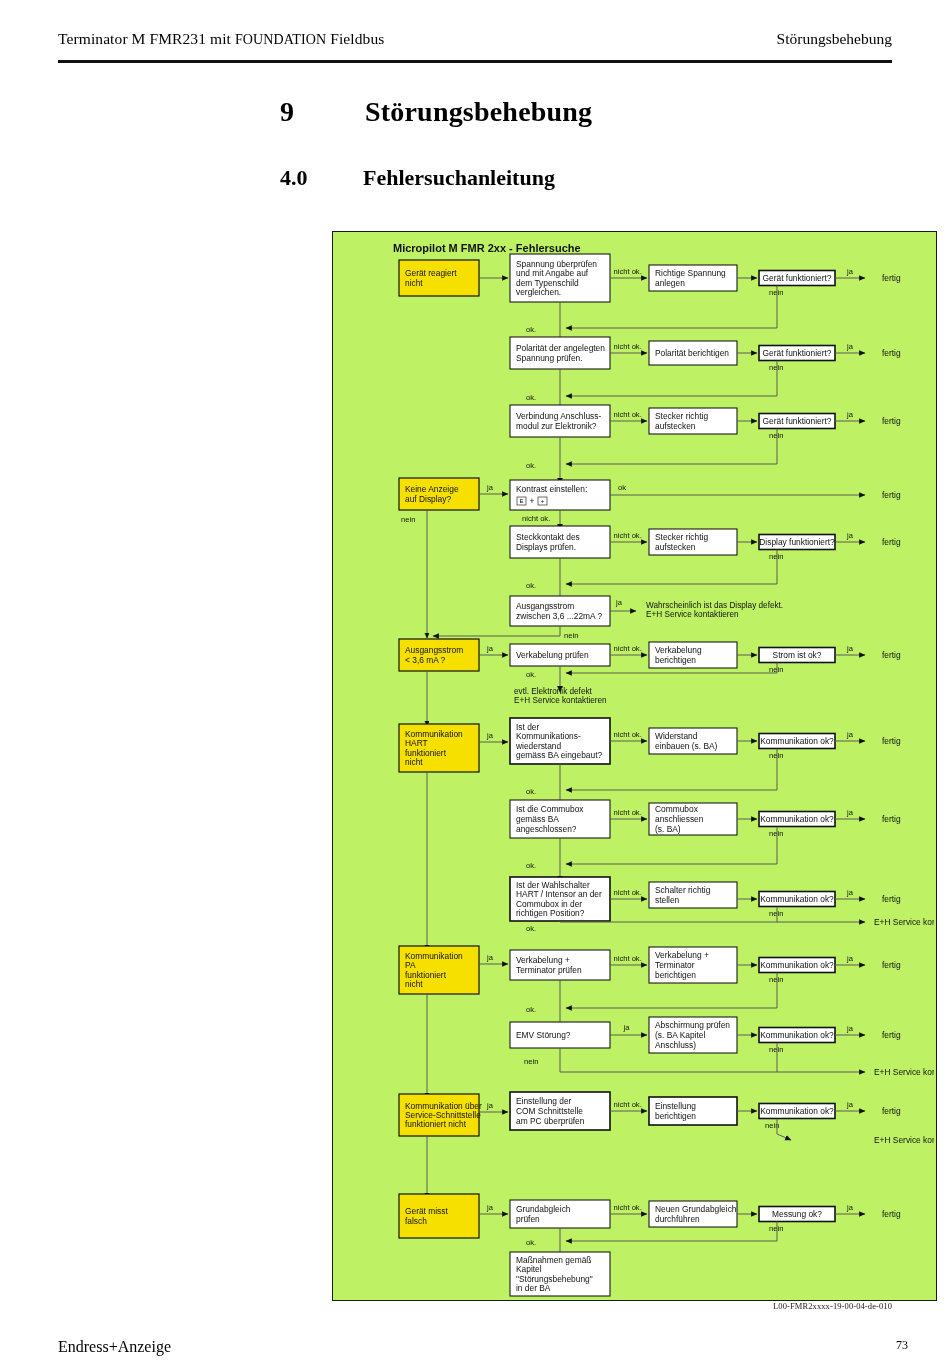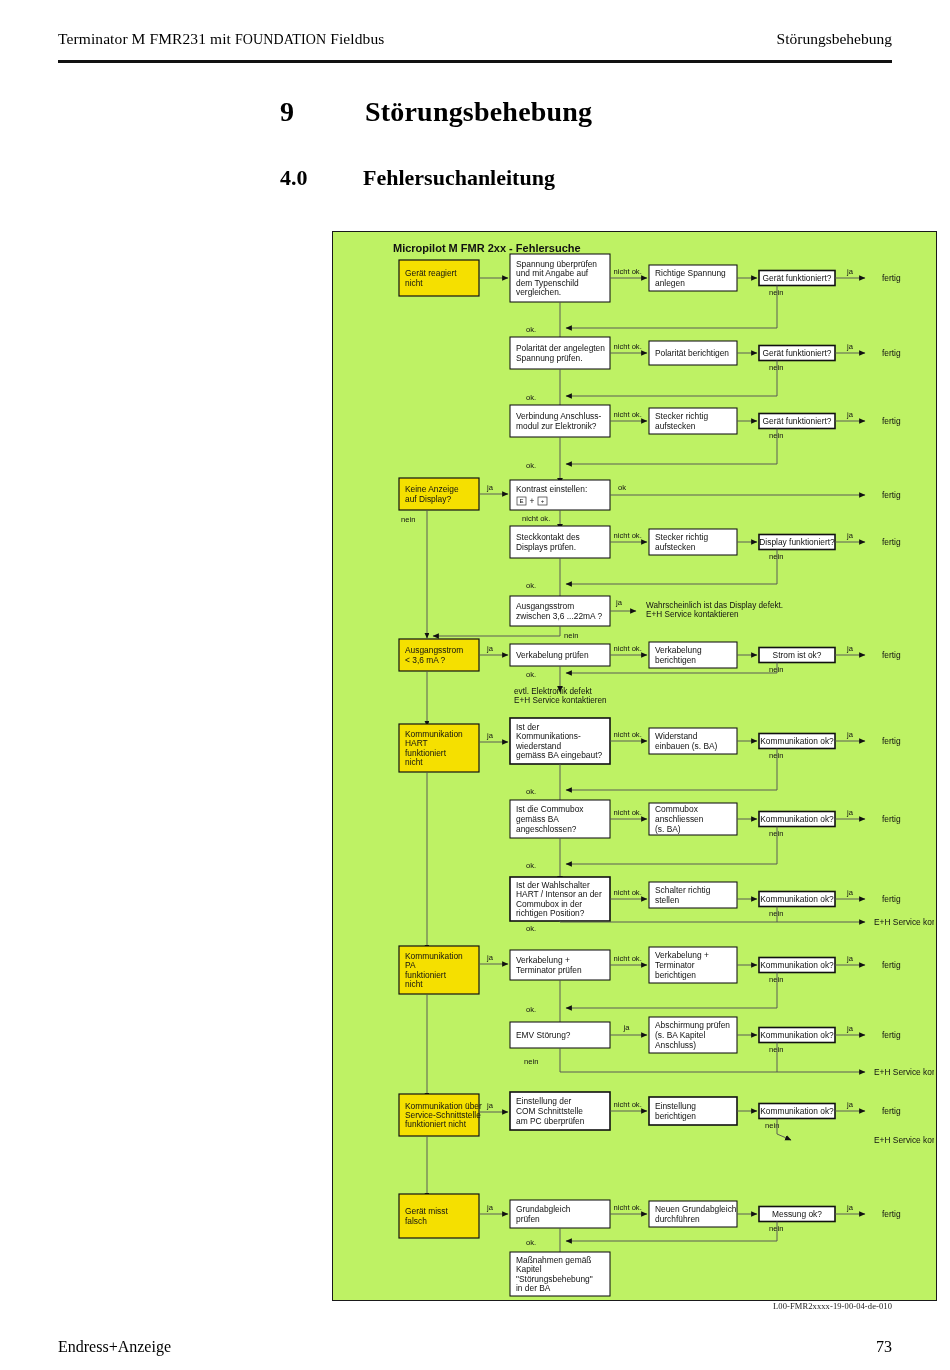--- a/index.html
+++ b/index.html
@@ -27,21 +27,21 @@
 
   
   .figure{position:absolute;left:289px;top:231px;width:603px;height:1068px;
           border:1.4px solid #1a1a1a;background:#bef264;margin-left:43px;}
   .figure svg{display:block;}
   .figcap{position:absolute;left:600px;top:1301px;width:292px;text-align:right;
           font-family:"Liberation Serif",serif;font-size:8.5px;color:#222;letter-spacing:.1px;}
 
   
   .footer-left{position:absolute;left:58px;top:1338px;font-size:16px;}
-  .footer-right{position:absolute;right:58px;top:1338px;font-size:16px;}
+  .footer-right{position:absolute;right:42px;top:1338px;font-size:12px;}
 
   
   text{font-family:"Liberation Sans", sans-serif;fill:#111;}
   .t-box{font-size:8.4px;}
   .t-edge{font-size:7.6px;}
   .t-free{font-size:8.2px;}
   .t-title{font-size:11px;font-weight:bold;}
   .t-key{font-size:6px;}
   .box-w{fill:#ffffff;stroke:#111111;stroke-width:1.05;}
   .box-w2{fill:#ffffff;stroke:#111111;stroke-width:1.6;}

